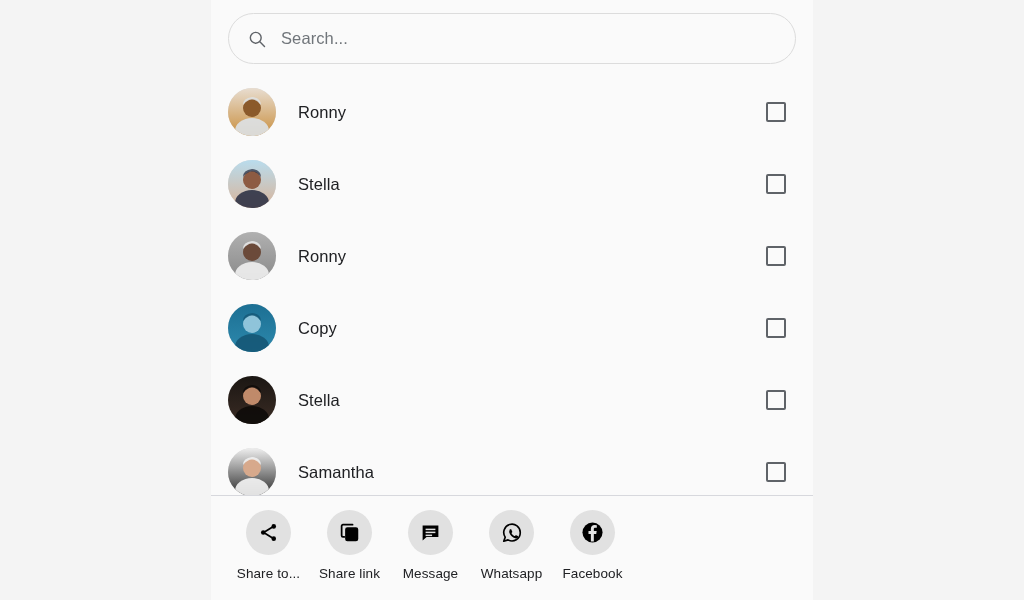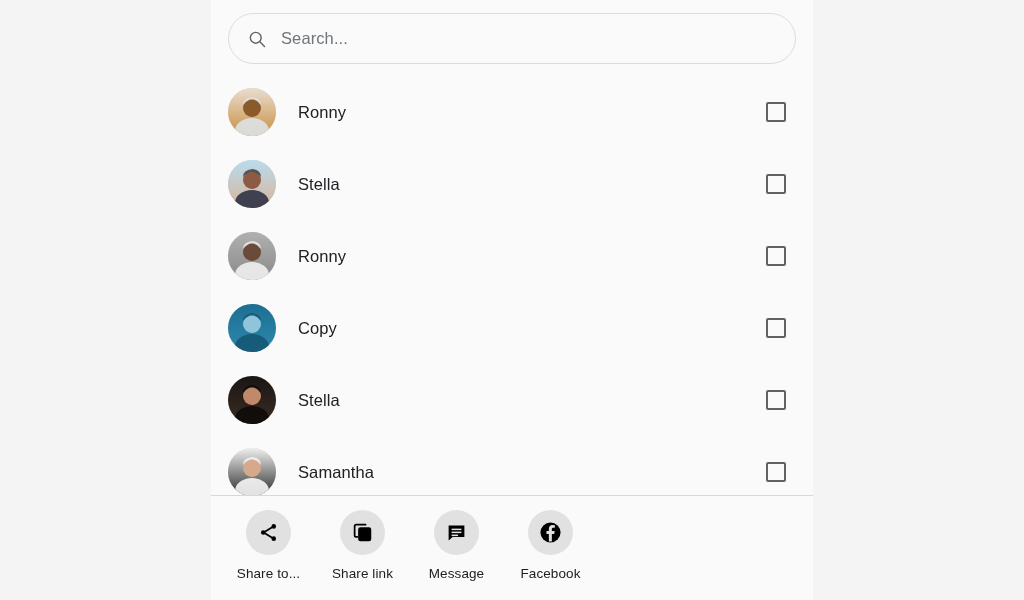--- a/index.html
+++ b/index.html
@@ -122,21 +122,21 @@
     cursor: pointer;
   }
 
   
   .sharebar {
     flex: 0 0 auto;
     height: 104px;
     display: flex;
     align-items: flex-start;
     padding: 14px 17px 4px 17px;
-    gap: 13px;
+    gap: 0;
   }
 
   .share-item {
     width: 81px;
     display: flex;
     flex-direction: column;
     align-items: center;
     cursor: pointer;
     flex: 0 0 auto;
   }
@@ -318,20 +318,29 @@
               <path d="M3 4h18v13H7.5L3 21.2V4Z" fill="currentColor"></path>
               <rect x="6.4" y="7.6" width="11.2" height="1.7" fill="#e1e1e1"></rect>
               <rect x="6.4" y="11" width="11.2" height="1.7" fill="#e1e1e1"></rect>
               <rect x="6.4" y="14.4" width="7.4" height="1.7" fill="#e1e1e1"></rect>
             </svg>
           </div>
           <div class="share-label">Message</div>
         </div>
         <div class="share-item">
           <div class="share-circle">
+            <svg width="22" height="22" viewBox="0 0 24 24" fill="none" stroke="currentColor" stroke-width="1.8" stroke-linecap="round" stroke-linejoin="round">
+              <path d="M21 11.6a9 9 0 0 1-13.3 7.9L3 21l1.6-4.5A9 9 0 1 1 21 11.6Z"></path>
+              <path d="M9.3 8.6c.3-.6.6-.6.9-.6h.6c.2 0 .5 0 .7.6l.8 1.9c.1.3 0 .5-.1.7l-.5.6c-.2.2-.3.4-.1.7a7 7 0 0 0 3 2.8c.3.2.5.1.7-.1l.6-.7c.2-.2.4-.2.7-.1l1.8.9c.3.1.4.3.4.6 0 .8-.5 1.6-1.2 1.9-.6.2-1.3.3-2.1 0a11 11 0 0 1-6.4-6.1c-.3-.9-.2-1.8.2-2.5Z" fill="currentColor" stroke="none"></path>
+            </svg>
+          </div>
+          <div class="share-label">Whatsapp</div>
+        </div>
+        <div class="share-item">
+          <div class="share-circle">
             <svg width="23" height="23" viewBox="0 0 24 24">
               <circle cx="12" cy="12" r="10.5" fill="currentColor"></circle>
               <path d="M13.4 21.4v-7.8h2.5l.45-3.05h-2.95V8.6c0-.88.25-1.48 1.5-1.48h1.6V4.4a20.6 20.6 0 0 0-2.33-.12c-2.3 0-3.88 1.42-3.88 4.03v2.24H7.8v3.05h2.5v7.8Z" fill="#e1e1e1"></path>
             </svg>
           </div>
           <div class="share-label">Facebook</div>
         </div>
       </div>
 
   </div>

